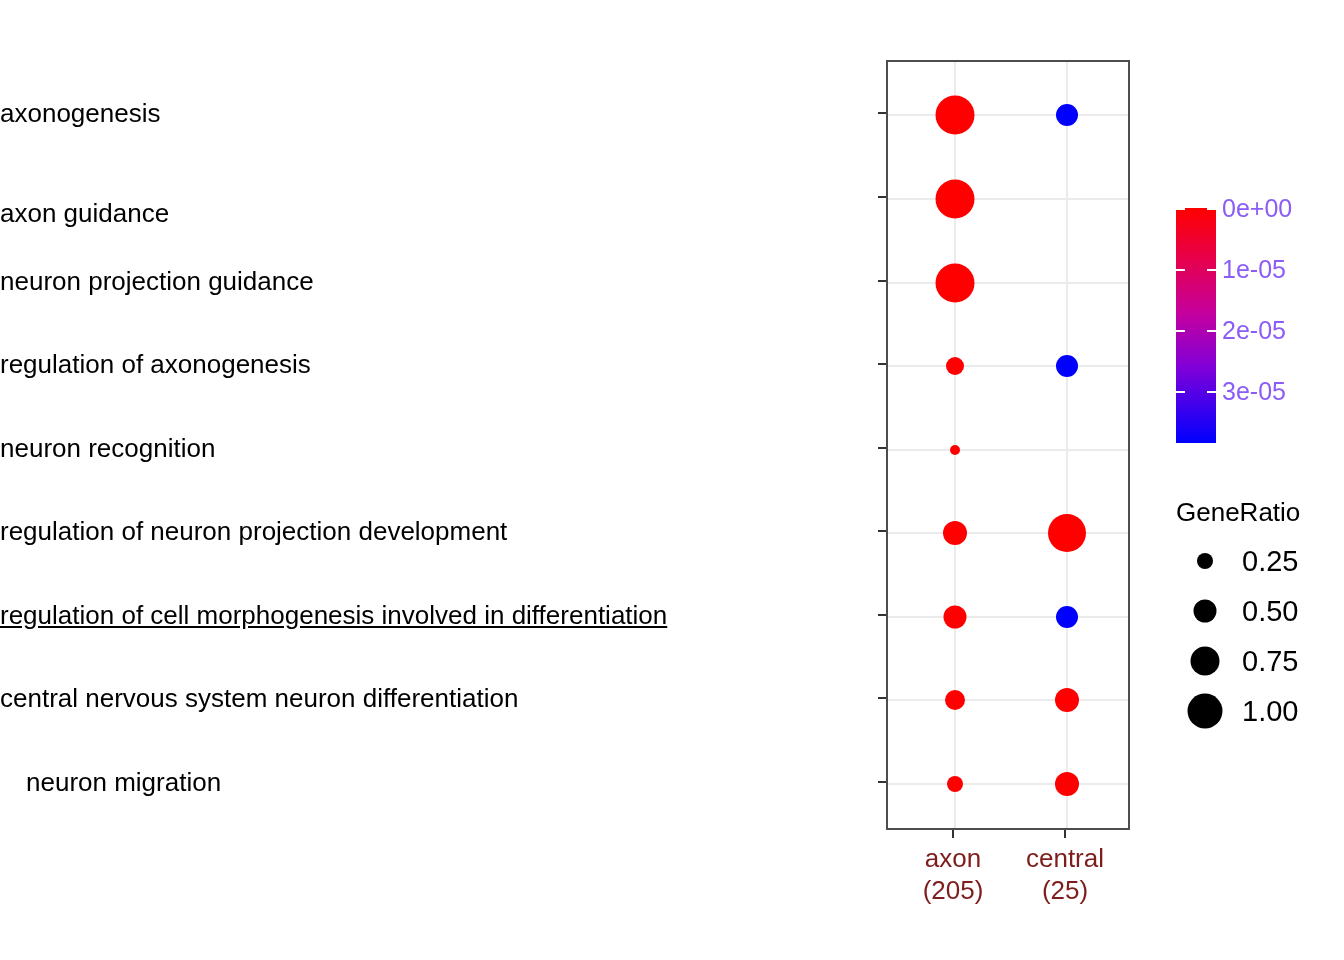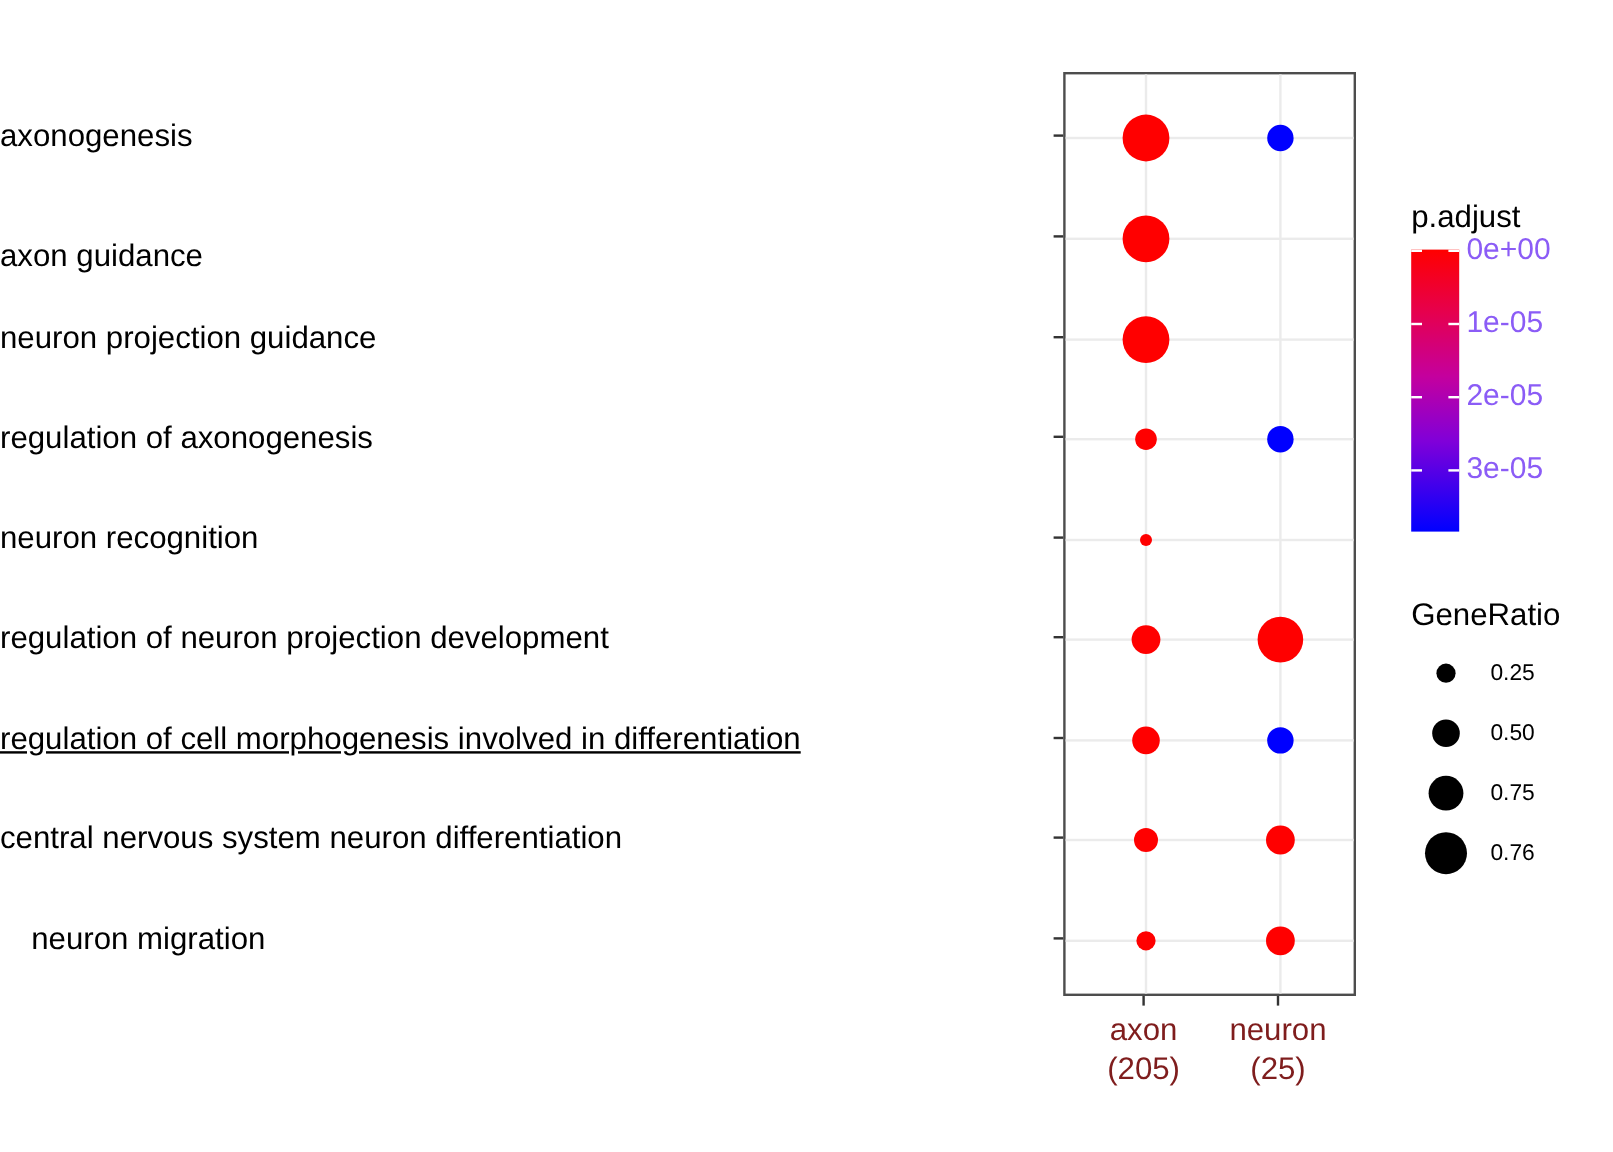--- a/index.html
+++ b/index.html
@@ -127,21 +127,21 @@
   .gr-dot{
     position:absolute;
     left:29px;top:22px;
     background:#000000;
     border-radius:50%;
     transform:translate(-50%,-50%);
   }
   .gr-label{
     position:absolute;
     left:66px;top:22px;
-    font-size:19px;
+    font-size:29px;
     line-height:25px;
     transform:translateY(-50%);
     white-space:nowrap;
     color:#000000;
   }
 </style>
 </head>
 <body>
 
 <div id="root">
@@ -201,28 +201,25 @@
       <div class="ytick" style="position: absolute; left: 878px; top: 615px; width: 8px;"></div>
       <div class="ytick" style="position: absolute; left: 878px; top: 698px; width: 8px;"></div>
       <div class="ytick" style="position: absolute; left: 878px; top: 782px; width: 8px;"></div>
       <div class="xtick" style="position: absolute; left: 953px; top: 830px;"></div>
       <div class="xlab" style="left: 953px;">
         <div>axon</div>
         <div>(205)</div>
       </div>
       <div class="xtick" style="position: absolute; left: 1065px; top: 830px;"></div>
       <div class="xlab" style="left: 1065px;">
-        <div>neuron</div>
+        <div>central</div>
         <div>(25)</div>
       </div>
     </div>
 
-  <div class="legend-padjust">
-    <div class="legend-title">p.adjust</div>
-  </div>
   <div class="colorbar-wrap">
     <div class="colorbar" id="colorbar" style="background: linear-gradient(rgb(255, 0, 0) 0%, rgb(230, 0, 77) 22%, rgb(196, 0, 158) 45%, rgb(128, 0, 217) 68%, rgb(0, 0, 255) 100%);"></div>
     <div id="cbticks">
         <div class="cb-tick" style="left: 0px; top: 0px;"></div>
         <div class="cb-tick" style="right: 0px; top: 0px;"></div>
         <div class="cb-tick" style="left: 0px; top: 60.8808px;"></div>
         <div class="cb-tick" style="right: 0px; top: 60.8808px;"></div>
         <div class="cb-tick" style="left: 0px; top: 121.762px;"></div>
         <div class="cb-tick" style="right: 0px; top: 121.762px;"></div>
         <div class="cb-tick" style="left: 0px; top: 182.642px;"></div>
@@ -254,18 +251,18 @@
         <div class="gr-row" style="top: 142px;">
           <div class="gr-dotbox">
             <div class="gr-dot" style="width: 29px; height: 29px; background: rgb(0, 0, 0);"></div>
           </div>
           <div class="gr-label">0.75</div>
         </div>
         <div class="gr-row" style="top: 192px;">
           <div class="gr-dotbox">
             <div class="gr-dot" style="width: 35px; height: 35px; background: rgb(0, 0, 0);"></div>
           </div>
-          <div class="gr-label">0.76</div>
+          <div class="gr-label">1.00</div>
         </div>
       </div>
   </div>
 
 </div>
 
 </body></html>

